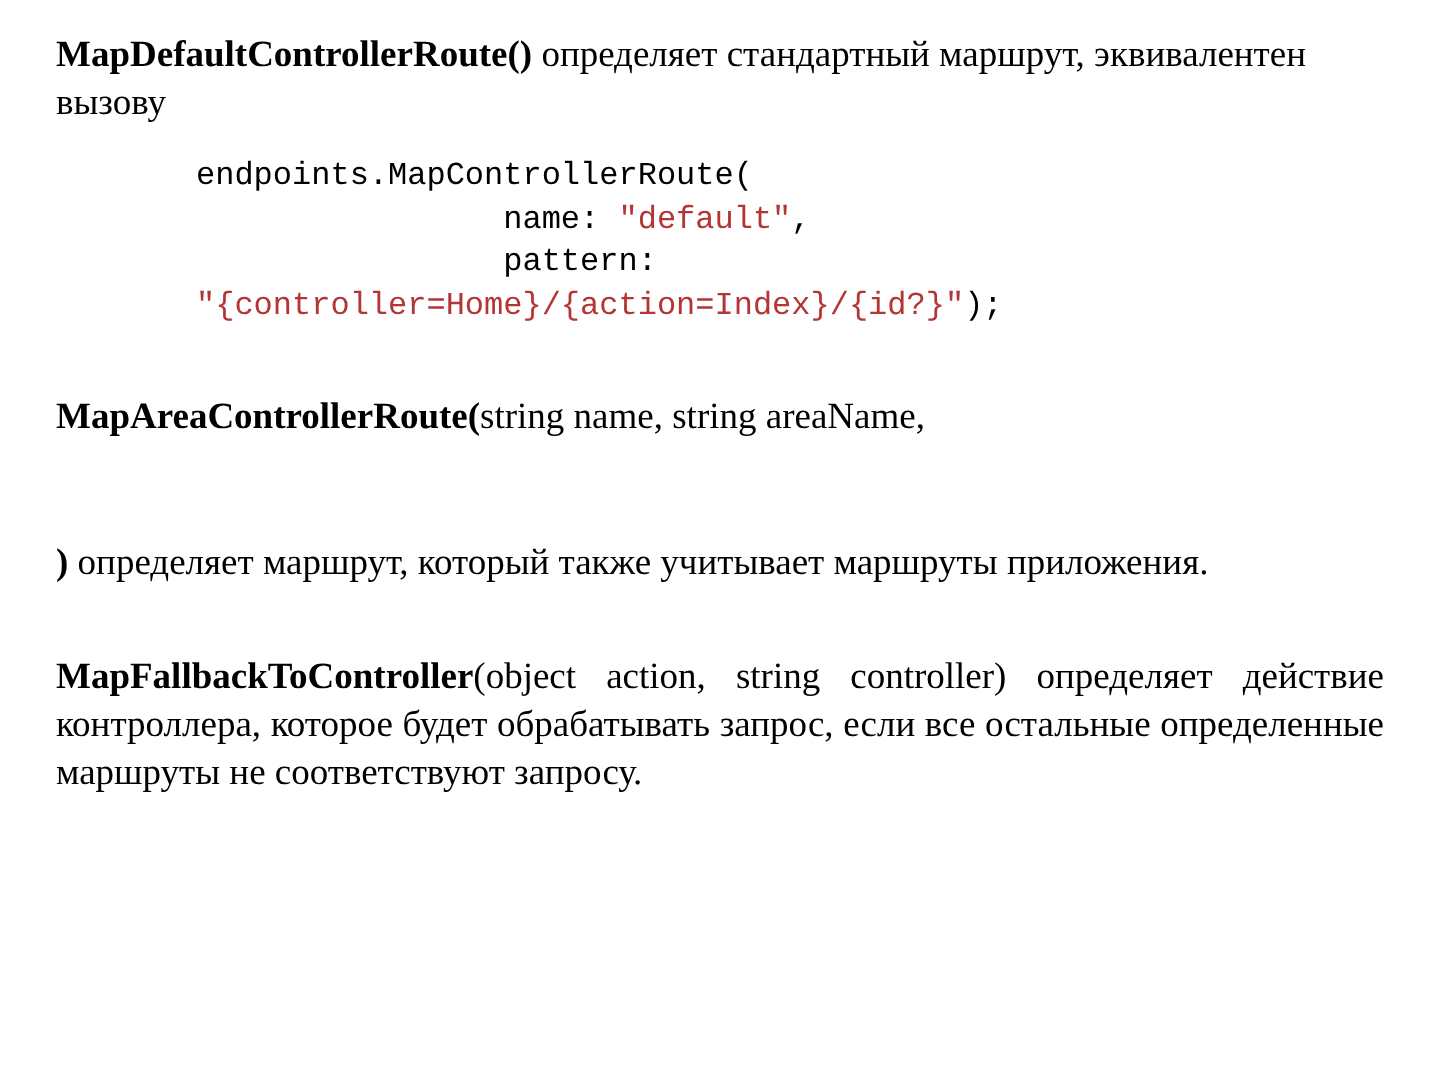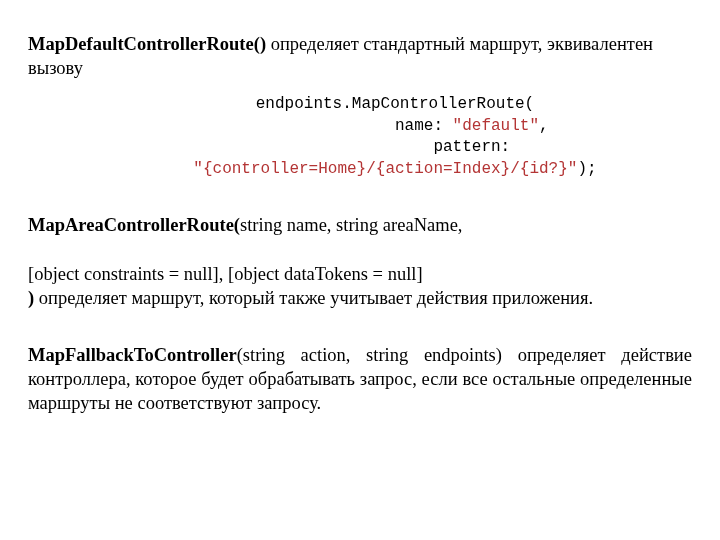--- a/index.html
+++ b/index.html
@@ -5,41 +5,41 @@
   html, body {
     margin: 0;
     padding: 0;
     width: 720px;
     height: 540px;
     background: #ffffff;
     font-family: "Times New Roman", Times, serif;
     color: #000;
   }
   .page {
-    padding: 32px 28px 0 28px;
+    padding: 16px 28px 0 28px;
     box-sizing: border-box;
     font-size: 18.5px;
     line-height: 1.3;
   }
   .para {
     margin: 0 0 14px 0;
     text-align: left;
   }
   .para.justify {
     text-align: justify;
     margin-top: 33px;
   }
   .bold { font-weight: bold; }
   .code-block {
     font-family: Consolas, "Courier New", monospace;
     font-size: 16px;
     line-height: 1.35;
     white-space: pre;
     margin: 4px 0 18px 70px;
-    text-align: center;
+    text-align: left;
   }
   .red { color: #b43535; }
   .black { color: #000; }
 </style>
 </head>
 <body>
 
 <div class="page">
 
   <p class="para">
@@ -47,22 +47,22 @@
   </p>
 
   <div class="code-block"><span class="black">endpoints.MapControllerRoute(</span>
 <span class="black">                name: </span><span class="red">"default"</span><span class="black">,</span>
 <span class="black">                pattern:</span>
 <span class="red">"{controller=Home}/{action=Index}/{id?}"</span><span class="black">);</span></div>
 
   <p class="para justify">
     <span class="bold">MapAreaControllerRoute(</span><span>string name, string areaName,</span><br>
     <br>
-    <span>[object constraints = null], [object dataTokens = null]</span><br>
-    <span class="bold">)</span><span> определяет маршрут, который также учитывает действия приложения.</span>
+    <br>
+    <span class="bold">)</span><span> определяет маршрут, который также учитывает маршруты приложения.</span>
   </p>
 
 
   <p class="para justify">
-    <span class="bold">MapFallbackToController</span><span>(string action, string endpoints)</span><span> определяет действие контроллера, которое будет обрабатывать запрос, если все остальные определенные маршруты не соответствуют запросу.</span>
+    <span class="bold">MapFallbackToController</span><span>(object action, string controller)</span><span> определяет действие контроллера, которое будет обрабатывать запрос, если все остальные определенные маршруты не соответствуют запросу.</span>
   </p>
 
 </div>
 
 </body></html>

